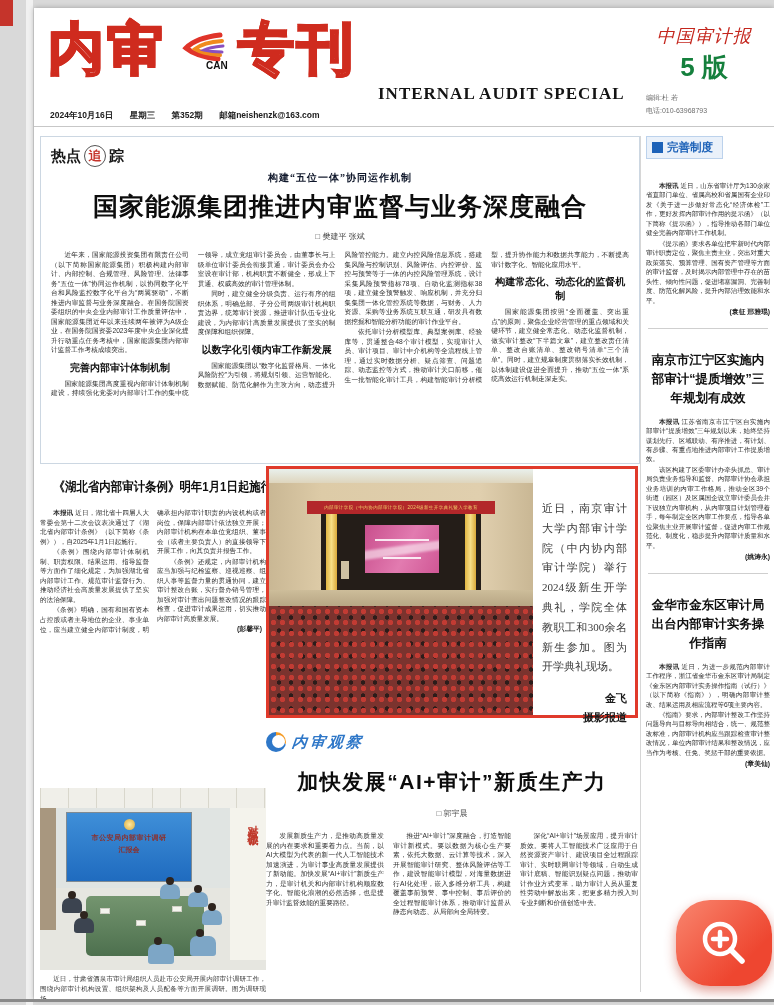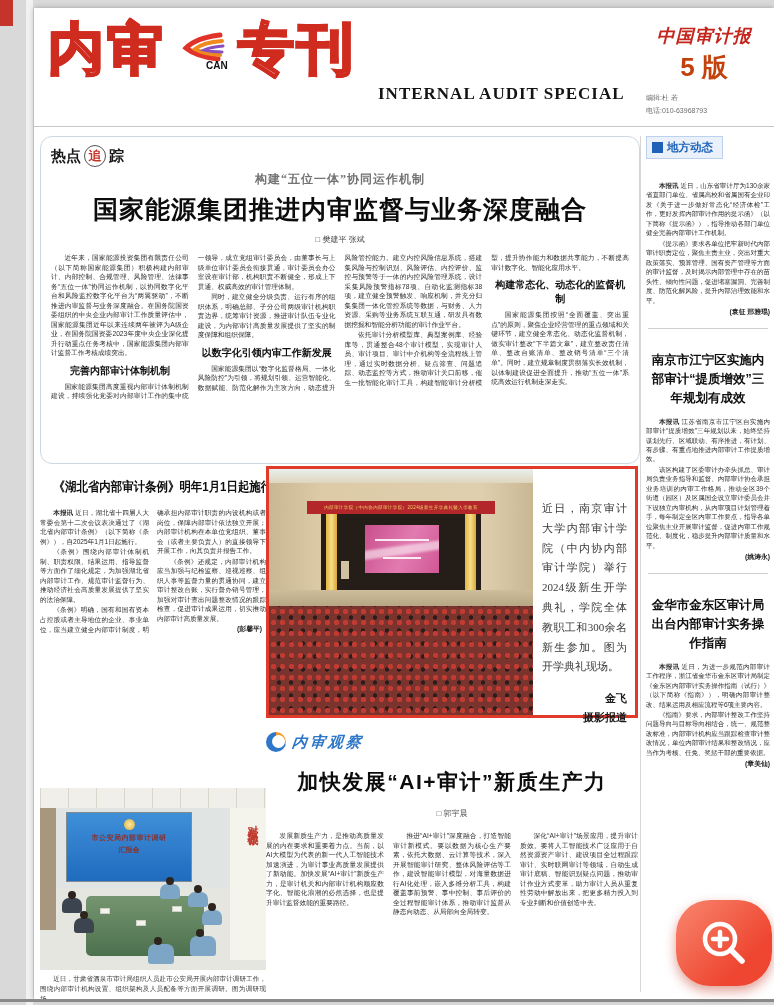--- a/index.html
+++ b/index.html
@@ -16,35 +16,35 @@
   .masthead { position:absolute; left:14px; top:12px; right:10px; height:104px; }
   .mh-title { display:flex; align-items:center; gap:8px; }
   .mh-word { font-size:56px; font-weight:900; line-height:1.05; letter-spacing:3px; color:#fff;
              -webkit-text-stroke:2.5px #cf2b1e;
              text-shadow:1px 1px 0 #cf2b1e,-1px -1px 0 #cf2b1e,1px -1px 0 #cf2b1e,-1px 1px 0 #cf2b1e; }
   .mh-logo { width:52px; height:44px; margin:0 2px; }
   .mh-en { position:absolute; left:330px; top:64px; font-family:"Liberation Serif",serif;
            font-weight:700; font-size:17px; letter-spacing:1px; color:#141414; }
   .mh-right { position:absolute; right:2px; top:4px; width:116px; }
   .paper-name { color:#c4261d; font-family:"Liberation Serif",serif; font-style:italic;
-                font-weight:700; font-size:18px; text-align:center; letter-spacing:1px; }
-  .page-no { color:#c2410c; font-size:26px; font-weight:900; text-align:center; margin-top:2px; }
+                font-weight:400; font-size:18px; text-align:center; letter-spacing:1px; }
+  .page-no { color:#15803d; font-size:26px; font-weight:900; text-align:center; margin-top:2px; }
   .mh-meta { margin-top:7px; font-size:7px; color:#6e6e6e; line-height:1.8; }
   .dateline { position:absolute; left:2px; top:90px; font-size:8.5px; font-weight:700; color:#202020; }
   .dateline span { margin-right:14px; }
   .mh-rule { position:absolute; left:0; top:118px; width:740px; border-top:1px solid #c7c7c7; }
 
   
   .main-box { position:absolute; left:6px; top:128px; width:600px; height:328px;
-              border:1px solid #ccd7e2; border-radius:12px; padding:8px 10px; overflow:hidden; }
+              border:1px solid #ccd7e2; border-radius:0; padding:8px 10px; overflow:hidden; }
   .badge { display:flex; align-items:center; gap:3px; font-weight:900; font-size:15px; color:#181818; }
   .badge-seal { width:22px; height:22px; border:1.5px solid #555; border-radius:50%;
                 display:flex; align-items:center; justify-content:center;
                 color:#c5342b; font-size:13px; font-weight:900; background:#fff; }
-  .kicker { text-align:center; font-size:12px; margin-top:4px; color:#737373;
+  .kicker { text-align:center; font-size:10px; margin-top:4px; color:#0f172a;
             font-family:"Liberation Serif",serif; font-weight:700; letter-spacing:1px; }
   .headline-main { text-align:center; font-size:25px; font-weight:900; letter-spacing:1px;
                    color:#0c0c0c; margin-top:5px; }
   .byline-main { text-align:center; font-size:8px; color:#4a4a4a; margin:8px 0 8px; }
   .cols-4 { column-count:4; column-gap:9px; font-size:6.7px; line-height:1.42; text-align:justify;
             color:#2c2c2c; height:192px; overflow:hidden; }
   .para { text-indent:2em; margin-bottom:1px; }
   .subhead { text-align:center; font-weight:900; font-size:10px; margin:6px 0 4px; color:#101010; }
 
   
@@ -171,20 +171,26 @@
       </div>
       <div class="mh-en">INTERNAL AUDIT SPECIAL</div>
       <div class="mh-right">
         <div class="paper-name">中国审计报</div>
         <div class="page-no">5 版</div>
         <div class="mh-meta">
           <div>编辑:杜 若</div>
           <div>电话:010-63968793</div>
         </div>
       </div>
+      <div class="dateline">
+        <span>2024年10月16日</span>
+        <span>星期三</span>
+        <span>第352期</span>
+        <span>邮箱neishenzk@163.com</span>
+      </div>
     </div>
     <div class="mh-rule"></div>
 
     <div class="main-box">
       <div class="badge">
         <span>热点</span>
         <span class="badge-seal">追</span>
         <span>踪</span>
       </div>
       <div class="kicker">构建“五位一体”协同运作机制</div>
@@ -276,21 +282,21 @@
         <div class="person" style="left:108px; top:156px; width:26px; height:20px;"></div>
       </div>
       <div class="pol-caption">近日，甘肃省酒泉市审计局组织人员赴市公安局开展内部审计调研工作，围绕内部审计机构设置、组织架构及人员配备等方面开展调研。图为调研现场。</div>
 
     </div>
 
     <div class="side-divider"></div>
     <div class="sidebar">
       <div class="side-header">
         <span class="blue-sq"></span>
-        <span>地方动态</span>
+        <span>完善制度</span>
       </div>
 
       <div class="side-article">
         <div class="side-body">
             <p class="para"><b>本报讯</b> 近日，山东省审计厅为130余家省直部门单位、省属高校和省属国有企业印发《关于进一步做好常态化“经济体检”工作，更好发挥内部审计作用的提示函》（以下简称《提示函》），指导推动各部门单位健全完善内部审计工作机制。</p>
             <p class="para">《提示函》要求各单位把牢新时代内部审计职责定位，聚焦主责主业，突出对重大政策落实、预算管理、国有资产管理等方面的审计监督，及时揭示内部管理中存在的苗头性、倾向性问题，促进堵塞漏洞、完善制度、防范化解风险，提升内部治理效能和水平。</p>
           </div>
         <div class="side-byline">(袁征 邢雅琨)</div>
       </div>
       <div class="side-sep"></div>

